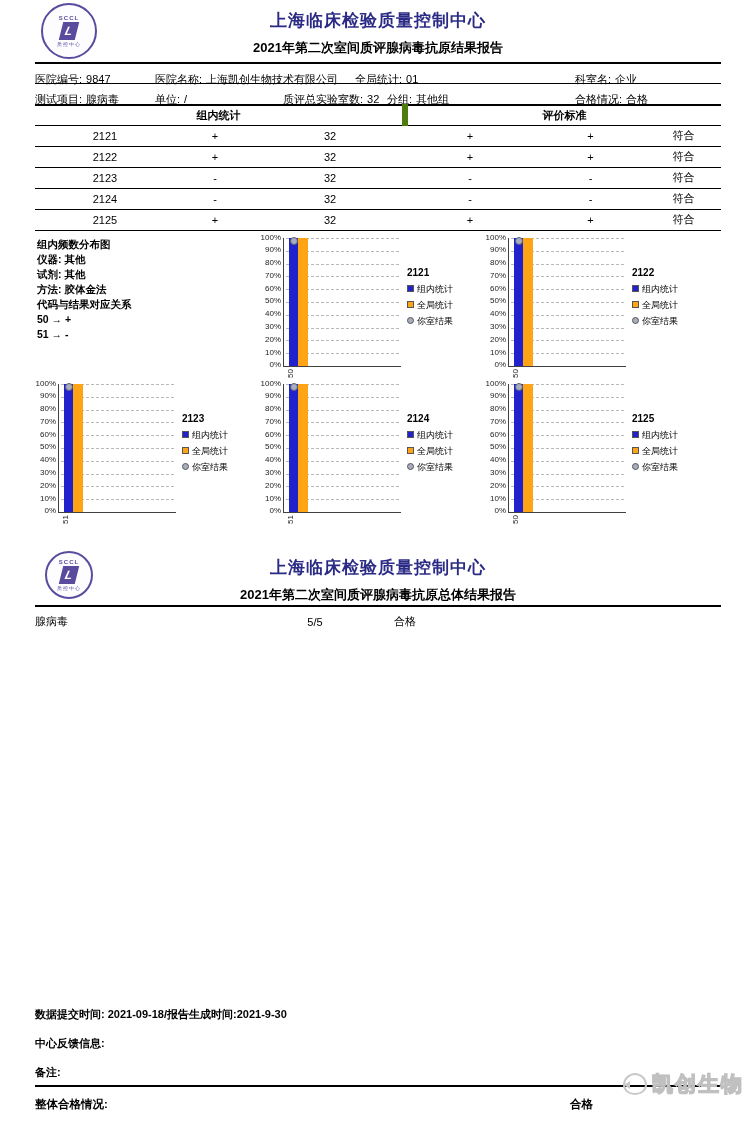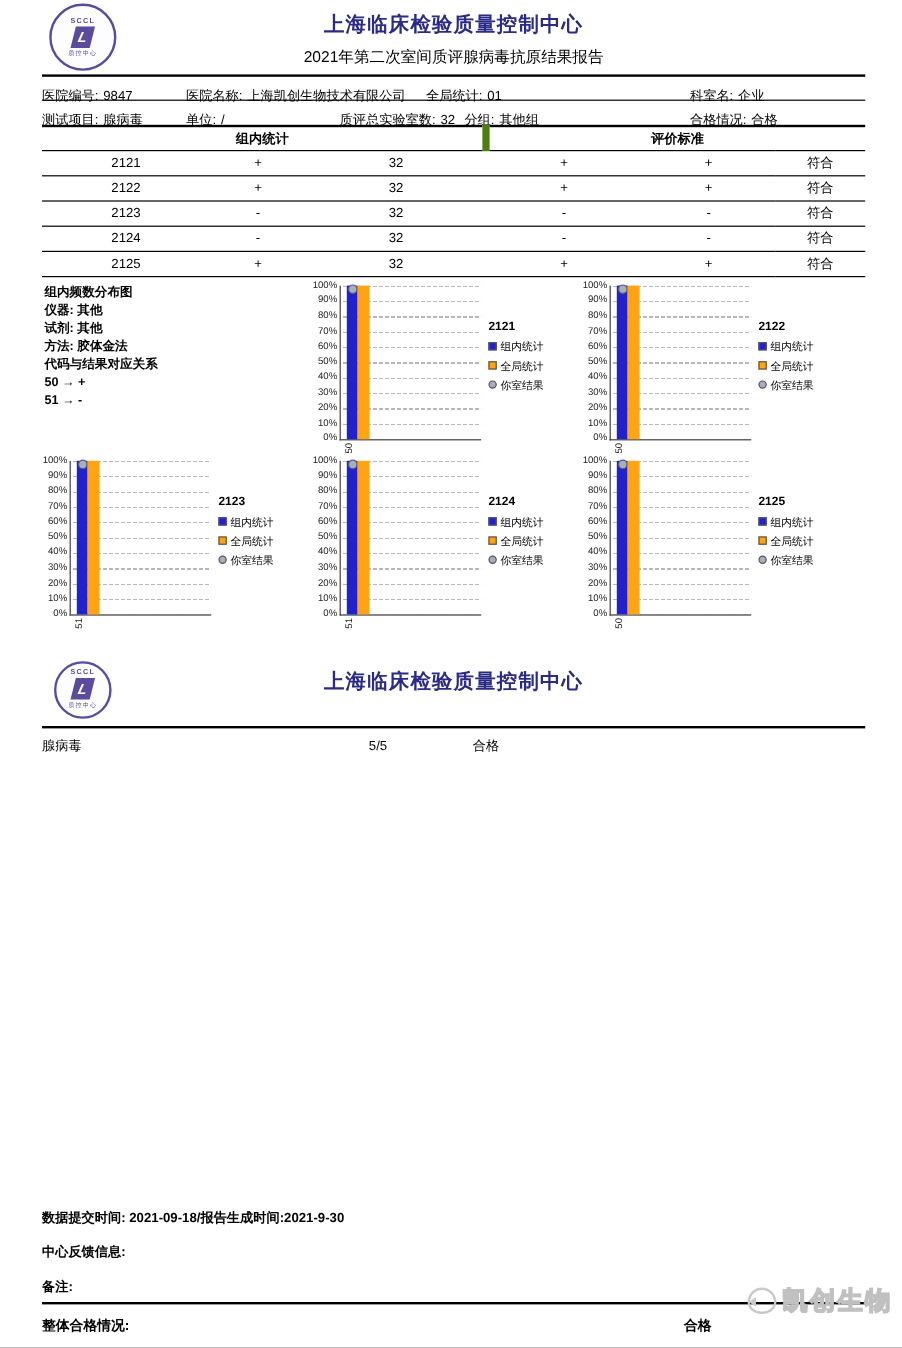--- a/index.html
+++ b/index.html
@@ -8,21 +8,21 @@
     position:relative; width:752px; height:1123px; margin:0 auto;
     background:#fff; font-family:"Liberation Sans","DejaVu Sans",sans-serif;
     color:#000; overflow:hidden;
   }
   .content { position:absolute; left:35px; top:0; width:686px; }
 
   
   .rpt-header { position:relative; height:62px; }
   .rpt-header.second { height:58px; margin-top:14px; }
   .org-title { text-align:center; font-size:17px; font-weight:bold; color:#2b2b85; padding-top:9px; letter-spacing:1px;}
-  .rpt-title { text-align:center; font-size:13px; font-weight:normal; color:#000; margin-top:7px; }
+  .rpt-title { text-align:center; font-size:13px; font-weight:bold; color:#000; margin-top:7px; }
   .logo { position:absolute; left:6px; top:3px; width:56px; height:56px; border:2px solid #5a4b9e;
           border-radius:50%; display:flex; flex-direction:column; align-items:center; justify-content:center;
           color:#5a4b9e; background:#fdfdff; }
   .logo.small { width:48px; height:48px; top:4px; left:10px; }
   .logo .arc { font-size:6px; font-weight:bold; letter-spacing:1px; }
   .logo .mark { width:16px; height:18px; background:#5a4b9e; transform:skewX(-14deg); color:#fff;
                 font-weight:bold; font-style:italic; font-size:12px; display:flex; align-items:center; justify-content:center; margin:1px 0;}
   .logo .foot { font-size:5px; letter-spacing:1px; }
   .rule { border:none; border-top:2px solid #000; }
 
@@ -375,20 +375,21 @@
     </div>
   </div>
 
   <div class="rpt-header second">
     <div class="logo small">
       <span class="arc">SCCL</span>
       <span class="mark">L</span>
       <span class="foot">质控中心</span>
     </div>
     <div class="org-title">上海临床检验质量控制中心</div>
+    <div class="rpt-title">2021年第二次室间质评腺病毒抗原总体结果报告</div>
   </div>
   <hr class="rule">
 
   <table class="otable">
     <colgroup>
           <col style="width:210px">
           <col style="width:140px">
           <col style="width:40px">
           <col style="width:170px">
           <col style="width:100px">

